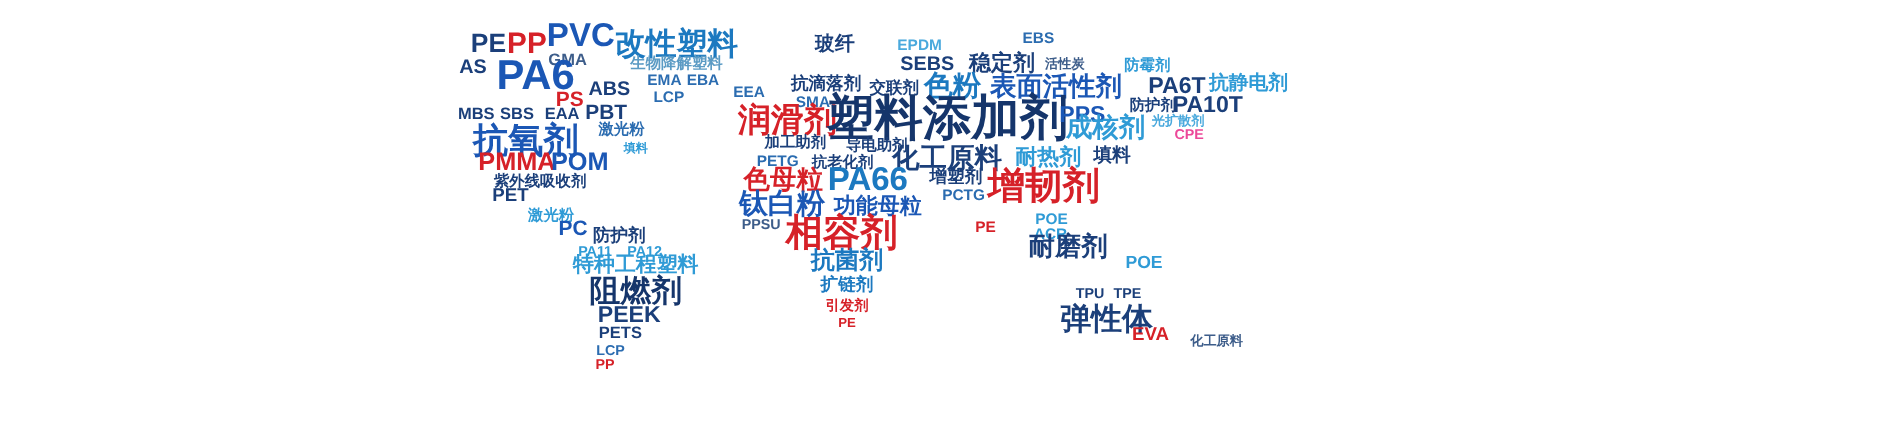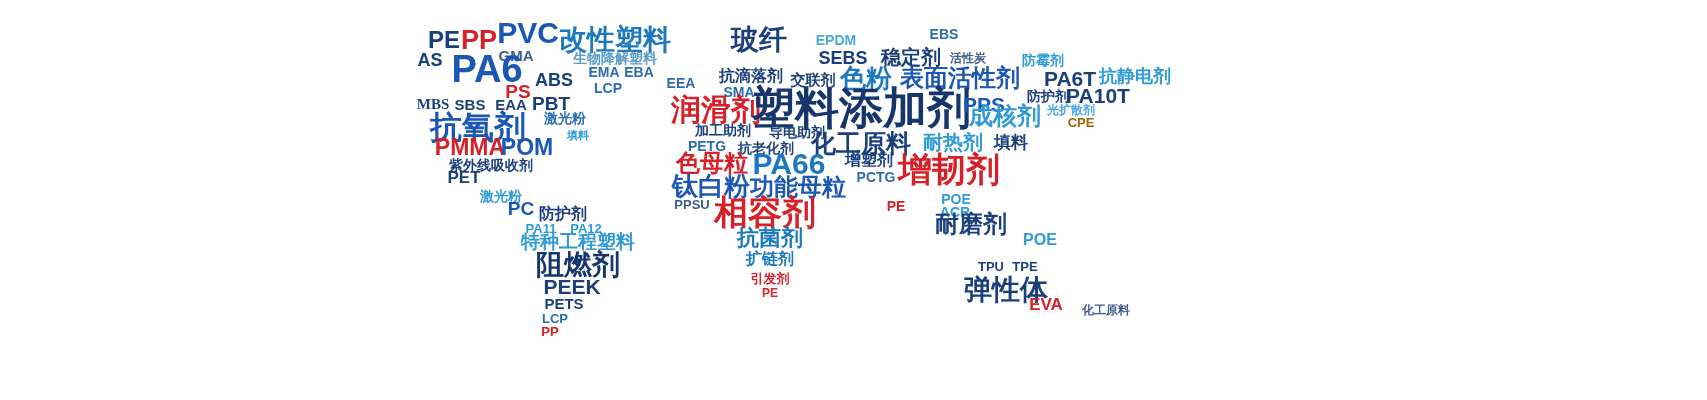--- a/index.html
+++ b/index.html
@@ -37,21 +37,21 @@
 </style>
 </head>
 <body>
 
 <div id="cloud" style="width: 1707px; height: 400px; background: rgb(255, 255, 255);">
     <span class="word w-latin" style="left: 444px; top: 40px; font-size: 24px; color: rgb(27, 63, 122);">PE</span>
     <span class="word w-latin" style="left: 479px; top: 40px; font-size: 27px; color: rgb(214, 33, 40);">PP</span>
     <span class="word w-latin" style="left: 528px; top: 33px; font-size: 30px; color: rgb(27, 87, 181);">PVC</span>
     <span class="word w-latin" style="left: 516px; top: 55px; font-size: 15px; color: rgb(61, 93, 138);">GMA</span>
     <span class="word w-cjk" style="left: 615px; top: 40px; font-size: 28px; color: rgb(28, 121, 192);">改性塑料</span>
-    <span class="word w-cjk" style="left: 759px; top: 40px; font-size: 28px; color: rgb(27, 63, 122);">玻纤</span>
+    <span class="word w-cjk" style="left: 759px; top: 40px; font-size: 18px; color: rgb(27, 63, 122);">玻纤</span>
     <span class="word w-latin" style="left: 836px; top: 40px; font-size: 14px; color: rgb(74, 169, 221);">EPDM</span>
     <span class="word w-latin" style="left: 944px; top: 34px; font-size: 14px; color: rgb(43, 108, 176);">EBS</span>
     <span class="word w-latin" style="left: 430px; top: 60px; font-size: 18px; color: rgb(27, 63, 122);">AS</span>
     <span class="word w-latin" style="left: 487px; top: 69px; font-size: 38px; color: rgb(27, 87, 181);">PA6</span>
     <span class="word w-cjk" style="left: 615px; top: 58px; font-size: 14px; color: rgb(91, 155, 196);">生物降解塑料</span>
     <span class="word w-latin" style="left: 843px; top: 58px; font-size: 18px; color: rgb(27, 63, 122);">SEBS</span>
     <span class="word w-cjk" style="left: 911px; top: 57px; font-size: 20px; color: rgb(27, 63, 122);">稳定剂</span>
     <span class="word w-cjk" style="left: 968px; top: 58px; font-size: 12px; color: rgb(61, 93, 138);">活性炭</span>
     <span class="word w-cjk" style="left: 1043px; top: 60px; font-size: 14px; color: rgb(47, 155, 214);">防霉剂</span>
     <span class="word w-latin" style="left: 554px; top: 80px; font-size: 18px; color: rgb(27, 63, 122);">ABS</span>
@@ -60,52 +60,52 @@
     <span class="word w-latin" style="left: 681px; top: 83px; font-size: 14px; color: rgb(43, 108, 176);">EEA</span>
     <span class="word w-cjk" style="left: 751px; top: 76px; font-size: 16px; color: rgb(27, 63, 122);">抗滴落剂</span>
     <span class="word w-cjk" style="left: 813px; top: 80px; font-size: 15px; color: rgb(27, 63, 122);">交联剂</span>
     <span class="word w-cjk" style="left: 866px; top: 78px; font-size: 26px; color: rgb(28, 121, 192);">色粉</span>
     <span class="word w-cjk" style="left: 960px; top: 78px; font-size: 24px; color: rgb(27, 87, 181);">表面活性剂</span>
     <span class="word w-latin" style="left: 1070px; top: 78px; font-size: 21px; color: rgb(27, 63, 122);">PA6T</span>
     <span class="word w-cjk" style="left: 1135px; top: 76px; font-size: 18px; color: rgb(47, 155, 214);">抗静电剂</span>
     <span class="word w-latin" style="left: 518px; top: 91px; font-size: 19px; color: rgb(214, 33, 40);">PS</span>
     <span class="word w-latin" style="left: 608px; top: 88px; font-size: 14px; color: rgb(43, 108, 176);">LCP</span>
     <span class="word w-latin" style="left: 739px; top: 92px; font-size: 14px; color: rgb(43, 108, 176);">SMA</span>
-    <span class="word w-latin" style="left: 433px; top: 104px; font-size: 15px; color: rgb(27, 63, 122); font-family: Liberation Serif, serif;">MBS</span>
+    <span class="word w-latin" style="left: 433px; top: 104px; font-size: 15px; color: rgb(27, 63, 122);">MBS</span>
     <span class="word w-latin" style="left: 470px; top: 104px; font-size: 15px; color: rgb(27, 63, 122);">SBS</span>
     <span class="word w-latin" style="left: 511px; top: 104px; font-size: 15px; color: rgb(27, 63, 122);">EAA</span>
     <span class="word w-latin" style="left: 551px; top: 103px; font-size: 19px; color: rgb(27, 63, 122);">PBT</span>
     <span class="word w-cjk" style="left: 716px; top: 110px; font-size: 30px; color: rgb(214, 33, 40);">润滑剂</span>
     <span class="word w-cjk" style="left: 861px; top: 108px; font-size: 44px; color: rgb(21, 53, 107);">塑料添加剂</span>
     <span class="word w-latin" style="left: 984px; top: 104px; font-size: 21px; color: rgb(27, 87, 181);">PPS</span>
     <span class="word w-cjk" style="left: 1048px; top: 96px; font-size: 14px; color: rgb(27, 63, 122);">防护剂</span>
     <span class="word w-latin" style="left: 1098px; top: 95px; font-size: 21px; color: rgb(27, 63, 122);">PA10T</span>
     <span class="word w-cjk" style="left: 1005px; top: 116px; font-size: 24px; color: rgb(47, 155, 214);">成核剂</span>
     <span class="word w-cjk" style="left: 1071px; top: 110px; font-size: 12px; color: rgb(74, 169, 221);">光扩散剂</span>
     <span class="word w-cjk" style="left: 565px; top: 118px; font-size: 14px; color: rgb(43, 108, 176);">激光粉</span>
-    <span class="word w-latin" style="left: 1081px; top: 122px; font-size: 13px; color: #a16207;">CPE</span>
+    <span class="word w-latin" style="left: 1081px; top: 122px; font-size: 13px; color: #ec4899;">CPE</span>
     <span class="word w-cjk" style="left: 478px; top: 127px; font-size: 32px; color: rgb(27, 87, 181);">抗氧剂</span>
     <span class="word w-cjk" style="left: 723px; top: 130px; font-size: 14px; color: rgb(27, 63, 122);">加工助剂</span>
     <span class="word w-cjk" style="left: 797px; top: 132px; font-size: 14px; color: rgb(27, 63, 122);">导电助剂</span>
     <span class="word w-cjk" style="left: 861px; top: 143px; font-size: 25px; color: rgb(27, 63, 122);">化工原料</span>
     <span class="word w-cjk" style="left: 953px; top: 142px; font-size: 20px; color: rgb(47, 155, 214);">耐热剂</span>
     <span class="word w-cjk" style="left: 1011px; top: 142px; font-size: 17px; color: rgb(27, 63, 122);">填料</span>
     <span class="word w-cjk" style="left: 578px; top: 135px; font-size: 11px; color: rgb(47, 155, 214);">填料</span>
     <span class="word w-latin" style="left: 707px; top: 146px; font-size: 14px; color: rgb(43, 108, 176);">PETG</span>
     <span class="word w-cjk" style="left: 766px; top: 148px; font-size: 14px; color: rgb(27, 63, 122);">抗老化剂</span>
     <span class="word w-latin" style="left: 470px; top: 147px; font-size: 23px; color: rgb(214, 33, 40);">PMMA</span>
     <span class="word w-latin" style="left: 527px; top: 147px; font-size: 23px; color: rgb(27, 87, 181);">POM</span>
     <span class="word w-cjk" style="left: 712px; top: 163px; font-size: 24px; color: rgb(214, 33, 40);">色母粒</span>
     <span class="word w-latin" style="left: 789px; top: 164px; font-size: 30px; color: rgb(28, 121, 192);">PA66</span>
     <span class="word w-cjk" style="left: 869px; top: 160px; font-size: 16px; color: rgb(27, 63, 122);">增塑剂</span>
     <span class="word w-cjk" style="left: 949px; top: 169px; font-size: 34px; color: rgb(214, 33, 40);">增韧剂</span>
     <span class="word w-cjk" style="left: 491px; top: 165px; font-size: 14px; color: rgb(27, 63, 122);">紫外线吸收剂</span>
     <span class="word w-latin" style="left: 876px; top: 177px; font-size: 14px; color: rgb(43, 108, 176);">PCTG</span>
     <span class="word w-cjk" style="left: 711px; top: 186px; font-size: 26px; color: rgb(27, 87, 181);">钛白粉</span>
-    <span class="word w-cjk" style="left: 798px; top: 187px; font-size: 24px; color: rgb(27, 87, 181);">功能母粒</span>
+    <span class="word w-cjk" style="left: 798px; top: 187px; font-size: 20px; color: rgb(27, 87, 181);">功能母粒</span>
     <span class="word w-latin" style="left: 464px; top: 177px; font-size: 17px; color: rgb(27, 63, 122);">PET</span>
     <span class="word w-cjk" style="left: 501px; top: 196px; font-size: 14px; color: rgb(47, 155, 214);">激光粉</span>
     <span class="word w-latin" style="left: 956px; top: 199px; font-size: 14px; color: rgb(47, 155, 214);">POE</span>
     <span class="word w-latin" style="left: 692px; top: 204px; font-size: 13px; color: rgb(61, 93, 138);">PPSU</span>
     <span class="word w-latin" style="left: 521px; top: 208px; font-size: 19px; color: rgb(27, 87, 181);">PC</span>
     <span class="word w-cjk" style="left: 563px; top: 214px; font-size: 16px; color: rgb(27, 63, 122);">防护剂</span>
     <span class="word w-latin" style="left: 955px; top: 212px; font-size: 14px; color: rgb(47, 155, 214);">ACR</span>
     <span class="word w-cjk" style="left: 765px; top: 212px; font-size: 34px; color: rgb(214, 33, 40);">相容剂</span>
     <span class="word w-latin" style="left: 896px; top: 206px; font-size: 14px; color: rgb(214, 33, 40);">PE</span>
     <span class="word w-latin" style="left: 541px; top: 228px; font-size: 13px; color: rgb(47, 155, 214);">PA11</span>

